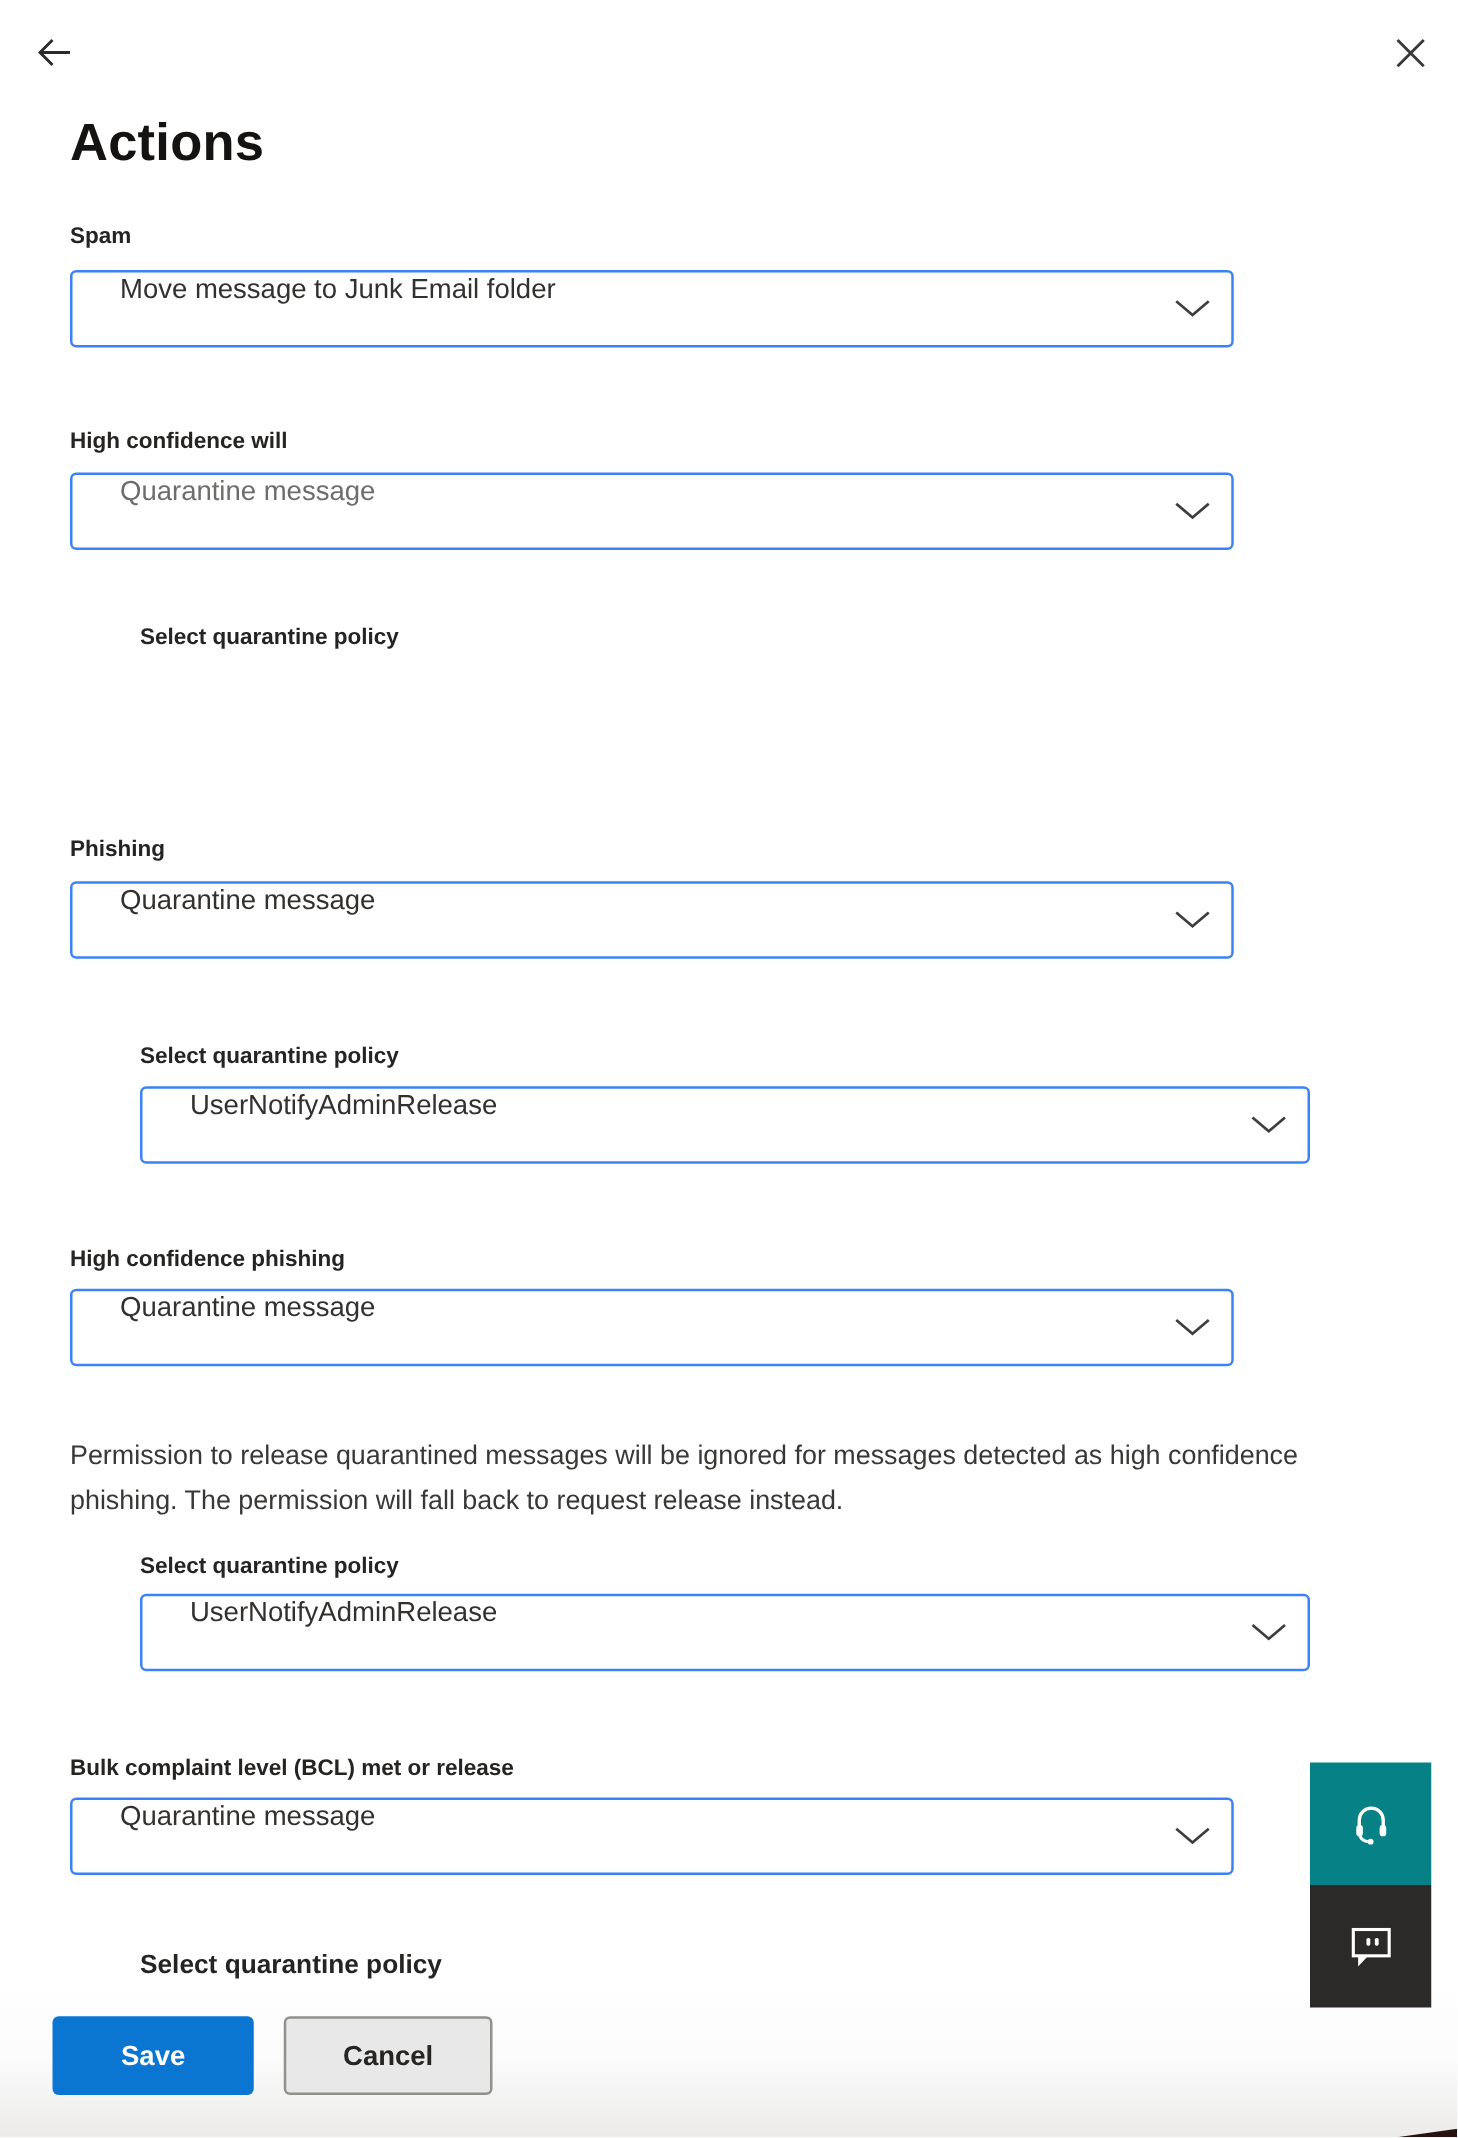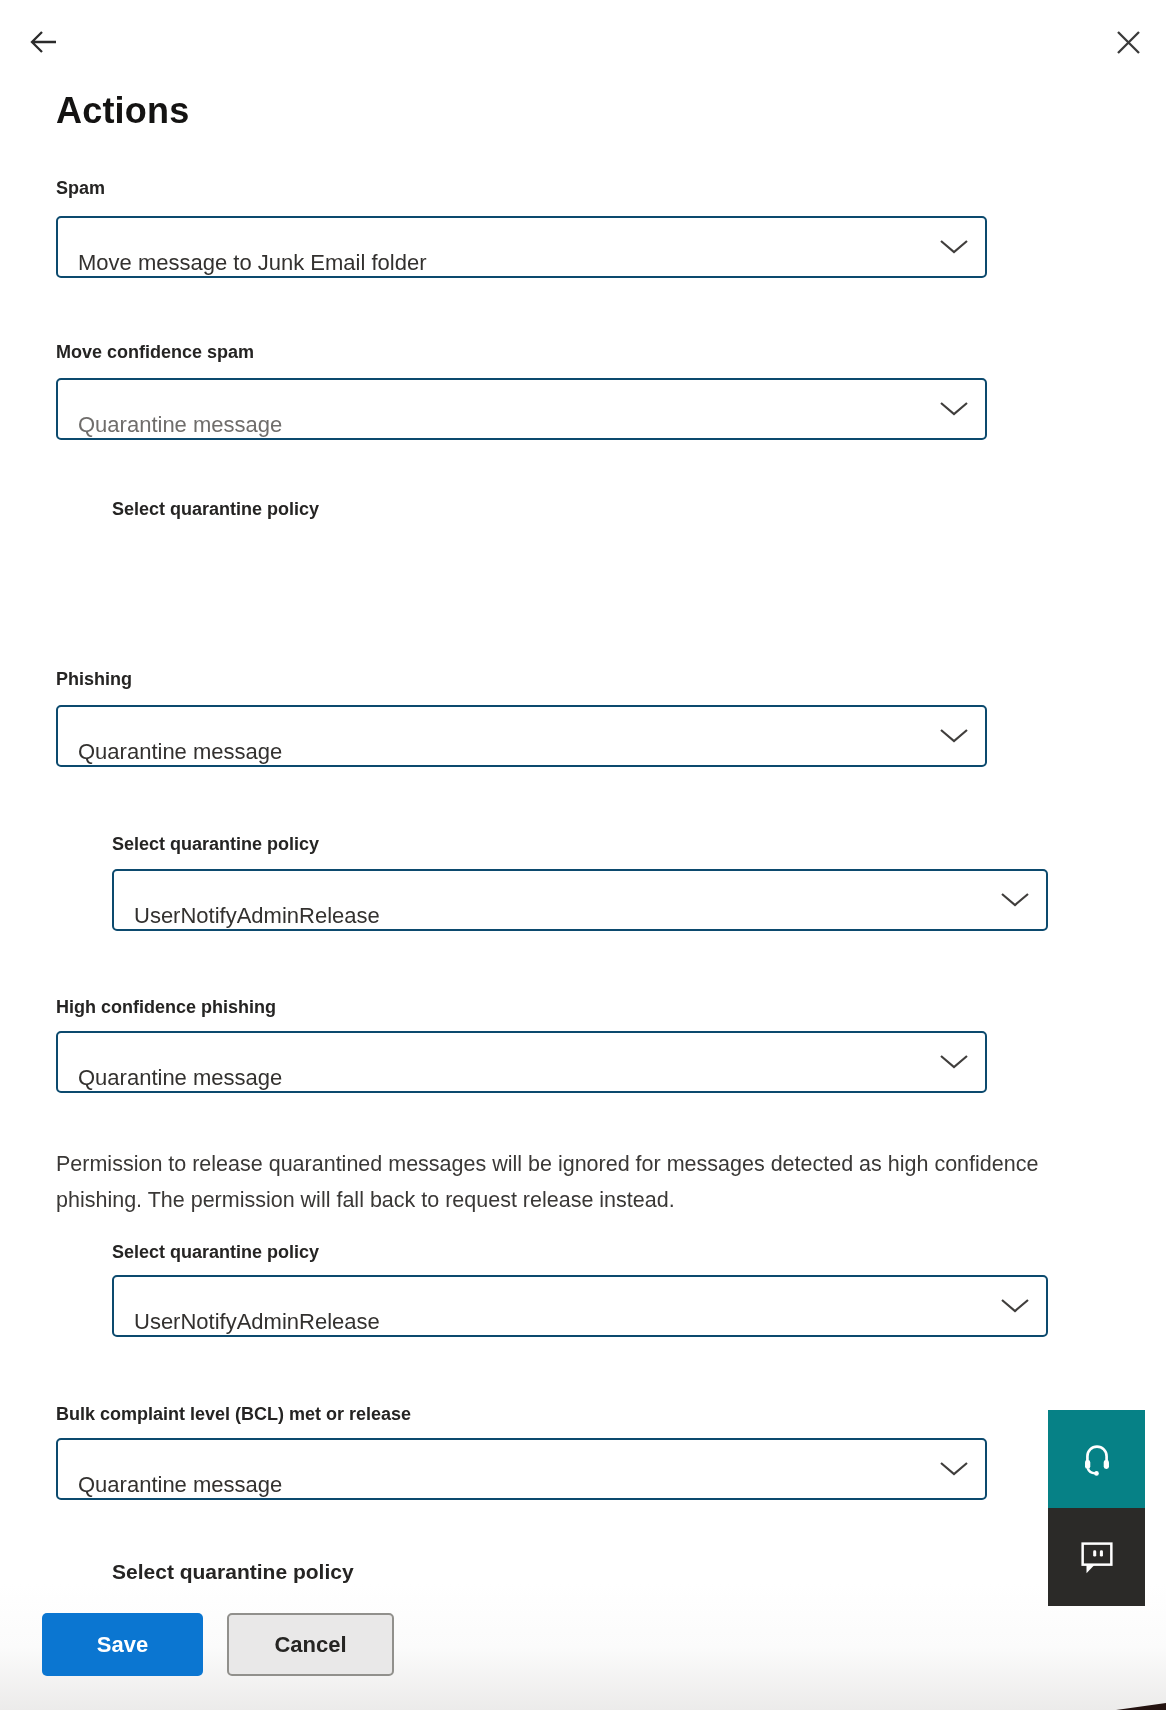--- a/index.html
+++ b/index.html
@@ -4,26 +4,26 @@
 <style>
   html,body{margin:0;padding:0;background:#ffffff;}
   .screen{
     position:relative;width:1166px;height:1710px;background:#ffffff;
     font-family:"Liberation Sans",sans-serif;overflow:hidden;
   }
   .iconbtn{position:absolute;background:none;border:none;padding:0;cursor:pointer;line-height:0;}
   .btn-back{left:26px;top:24px;width:36px;height:36px;}
   .btn-close{left:1111px;top:25px;width:35px;height:35px;}
 
-  .title{position:absolute;left:56px;top:90px;font-size:36px;font-weight:700;color:#141312;letter-spacing:0.2px;}
+  .title{position:absolute;left:56px;top:90px;font-size:42px;font-weight:700;color:#141312;letter-spacing:0.2px;}
 
   .flabel{position:absolute;font-size:18px;font-weight:600;color:#252423;line-height:27px;white-space:nowrap;}
   .dd{
-    position:absolute;height:62px;background:#fff;border:2px solid #0c4a6e;border-radius:5px;
-    display:flex;align-items:flex-end;padding:0 60px 0 20px;box-sizing:border-box;cursor:pointer;
+    position:absolute;height:62px;background:#fff;border:2px solid #3b82f6;border-radius:5px;
+    display:flex;align-items:flex-start;padding:0 60px 0 38px;box-sizing:border-box;cursor:pointer;
   }
   .dd .val{font-size:22px;color:#33312f;white-space:nowrap;overflow:hidden;}
   .dd.muted .val{color:#6f6d6b;}
   .chev{position:absolute;right:16px;top:50%;transform:translateY(-50%);line-height:0;}
 
   .lab1{left:56px;top:175px;}   .dd1{left:56px;top:216px;width:931px;}
   .lab2{left:56px;top:339px;}   .dd2{left:56px;top:378px;width:931px;}
   .lab3{left:112px;top:496px;}  .dd3{left:112px;top:540px;width:936px;}
   .lab4{left:56px;top:666px;}   .dd4{left:56px;top:705px;width:931px;}
   .lab5{left:112px;top:831px;}  .dd5{left:112px;top:869px;width:936px;}
@@ -86,21 +86,21 @@
   <div class="flabel lab1">Spam</div>
   <div class="dd dd1">
     <span class="val">Move message to Junk Email folder</span>
     <span class="chev">
       <svg width="30" height="16" viewBox="0 0 30 16" fill="none">
           <path d="M2 2 L15 13 L28 2" stroke="#403e3c" stroke-width="2.2" fill="none"></path>
         </svg>
     </span>
   </div>
 
-  <div class="flabel lab2">Move confidence spam</div>
+  <div class="flabel lab2">High confidence will</div>
   <div class="dd dd2 muted">
     <span class="val">Quarantine message</span>
     <span class="chev">
       <svg width="30" height="16" viewBox="0 0 30 16" fill="none">
           <path d="M2 2 L15 13 L28 2" stroke="#403e3c" stroke-width="2.2" fill="none"></path>
         </svg>
     </span>
   </div>
 
   <div class="flabel lab3">Select quarantine policy</div>

